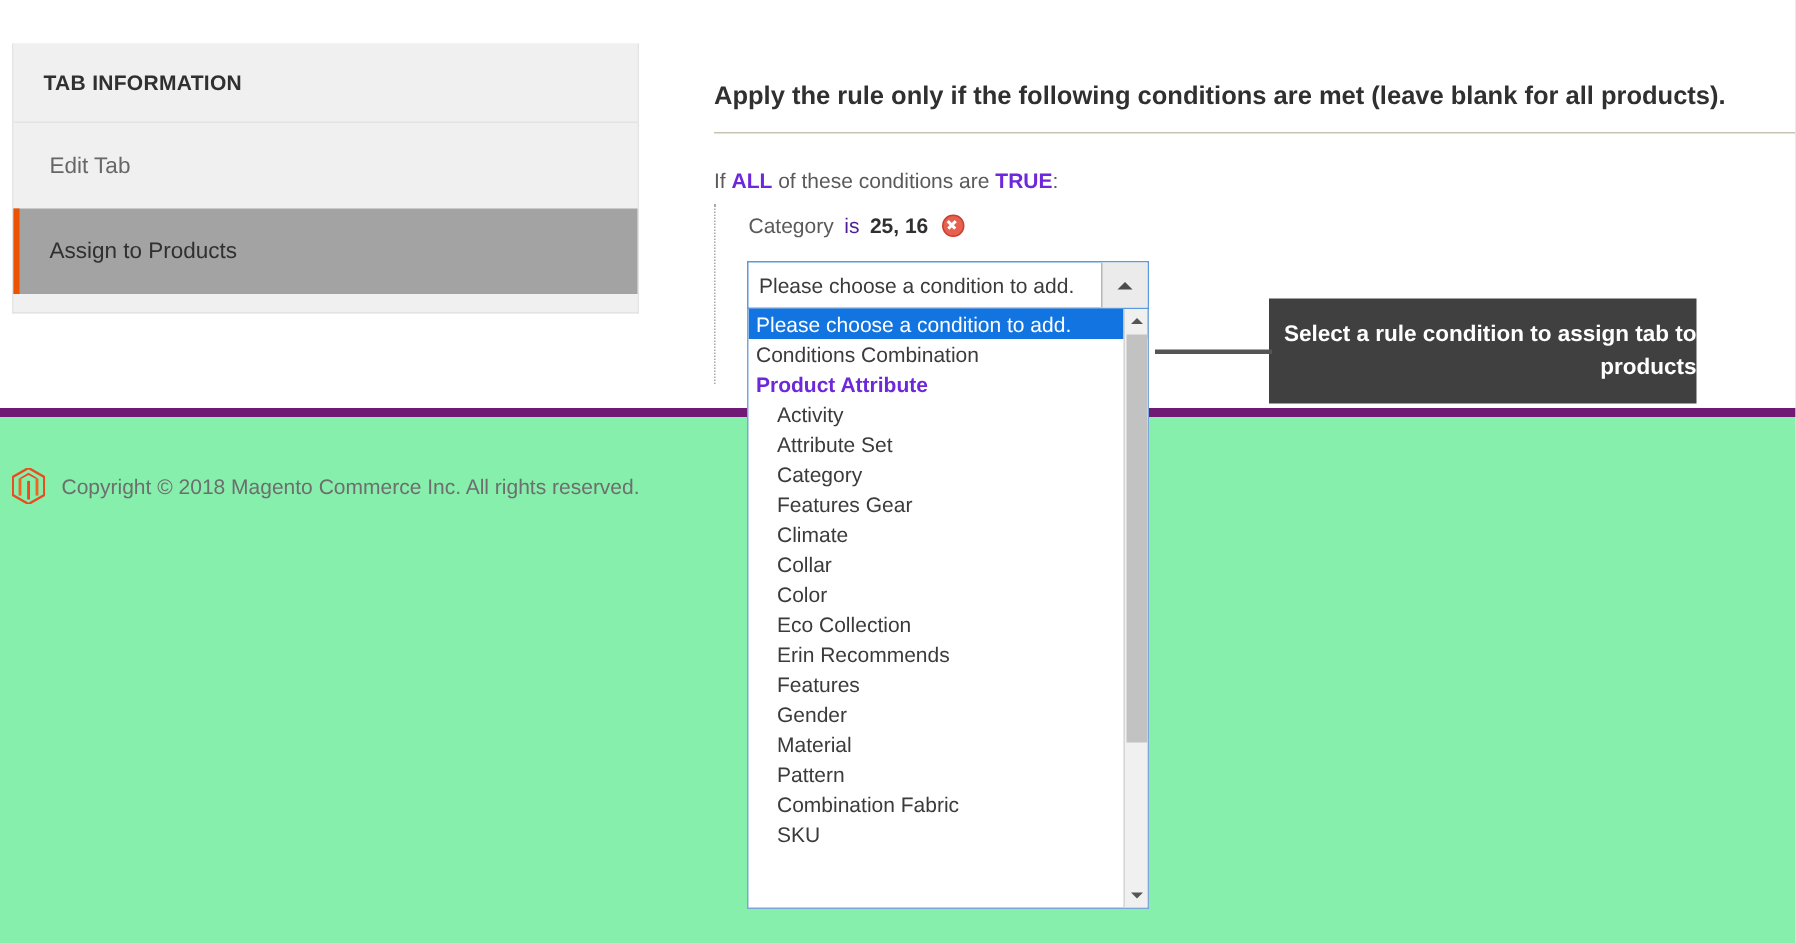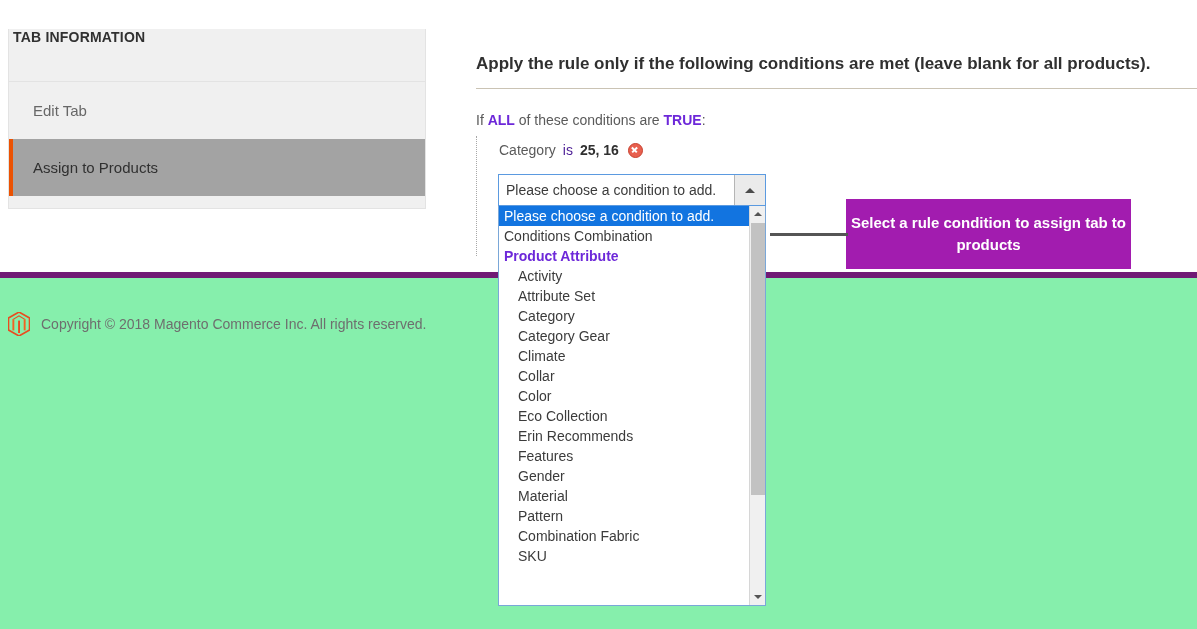--- a/index.html
+++ b/index.html
@@ -35,22 +35,22 @@
     background: #f0f0f0;
     border: 1px solid #e3e3e3;
     border-top: none;
     box-sizing: border-box;
   }
   .tab-panel-header {
     height: 53px;
     background: #f0f0f0;
     border-bottom: 1px solid #e3e3e3;
     display: flex;
-    align-items: flex-start;
-    padding-left: 4px;
+    align-items: center;
+    padding-left: 20px;
     box-sizing: border-box;
   }
   .tab-panel-header-title {
     font-size: 14px;
     font-weight: bold;
     color: #303030;
     letter-spacing: .2px;
   }
   .tab-item {
     position: relative;
@@ -278,26 +278,26 @@
     cursor: pointer;
   }
 
   
   .callout {
     position: absolute;
     left: 846px;
     top: 199px;
     width: 285px;
     height: 70px;
-    background: #a21caf;
+    background: #404040;
     color: #ffffff;
     display: flex;
     align-items: center;
     justify-content: center;
-    text-align: center;
+    text-align: right;
     font-size: 15px;
     font-weight: bold;
     line-height: 22px;
     z-index: 40;
   }
   .callout-line {
     position: absolute;
     left: 770px;
     top: 233px;
     width: 78px;
@@ -382,21 +382,21 @@
     </div>
 
     <div class="select-list">
       <div id="opts">
           <div class="opt selected">Please choose a condition to add.</div>
           <div class="opt">Conditions Combination</div>
           <div class="opt group">Product Attribute</div>
           <div class="opt indent">Activity</div>
           <div class="opt indent">Attribute Set</div>
           <div class="opt indent">Category</div>
-          <div class="opt indent">Category Gear</div>
+          <div class="opt indent">Features Gear</div>
           <div class="opt indent">Climate</div>
           <div class="opt indent">Collar</div>
           <div class="opt indent">Color</div>
           <div class="opt indent">Eco Collection</div>
           <div class="opt indent">Erin Recommends</div>
           <div class="opt indent">Features</div>
           <div class="opt indent">Gender</div>
           <div class="opt indent">Material</div>
           <div class="opt indent">Pattern</div>
           <div class="opt indent">Combination Fabric</div>

